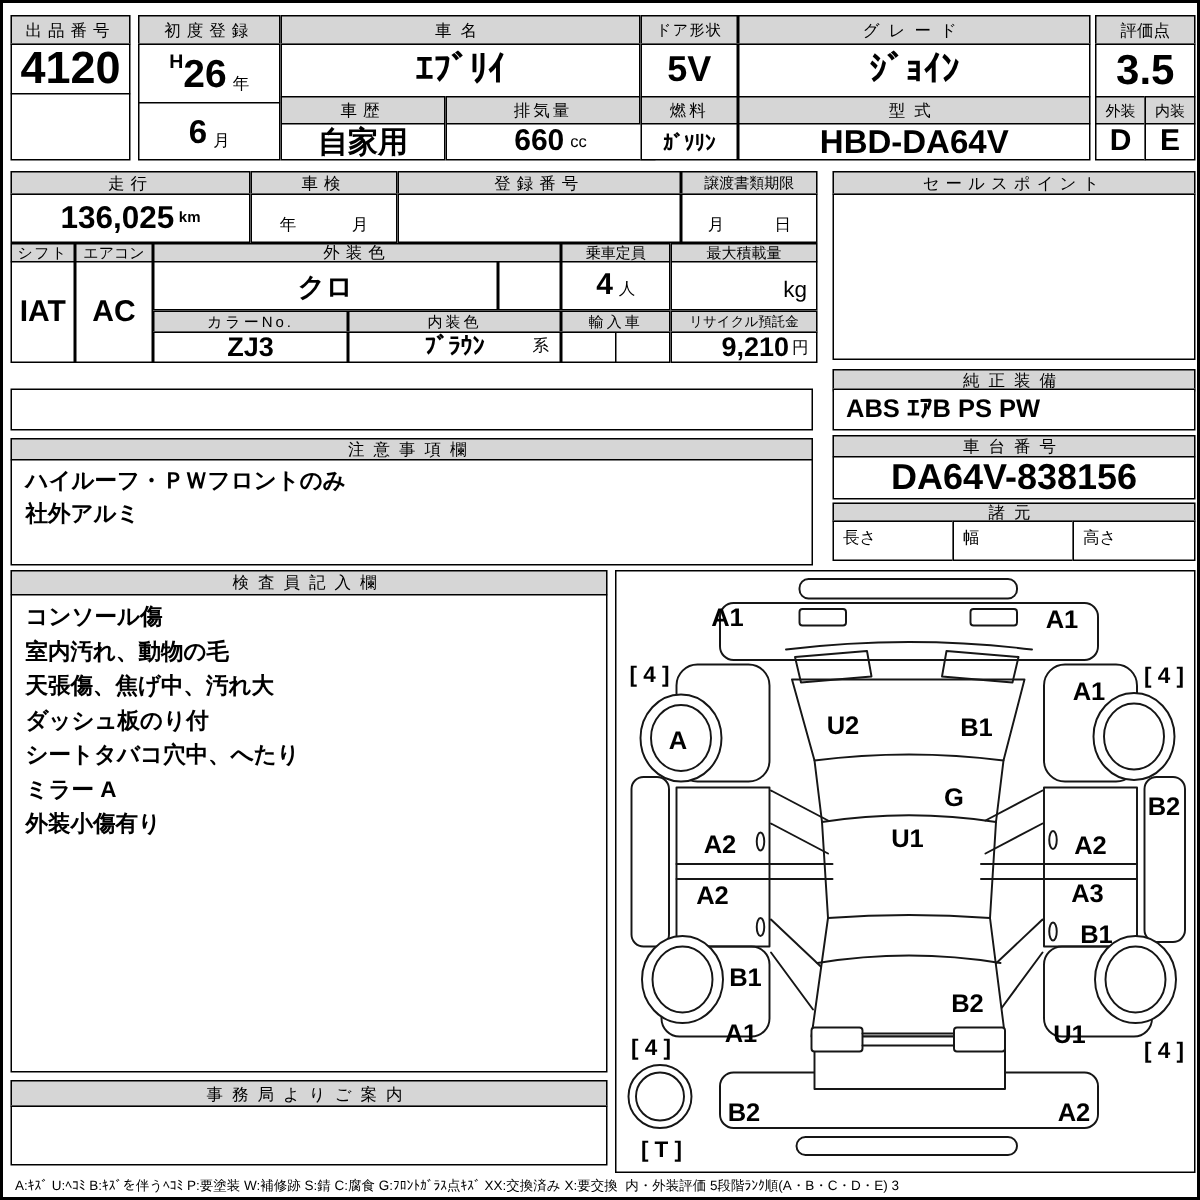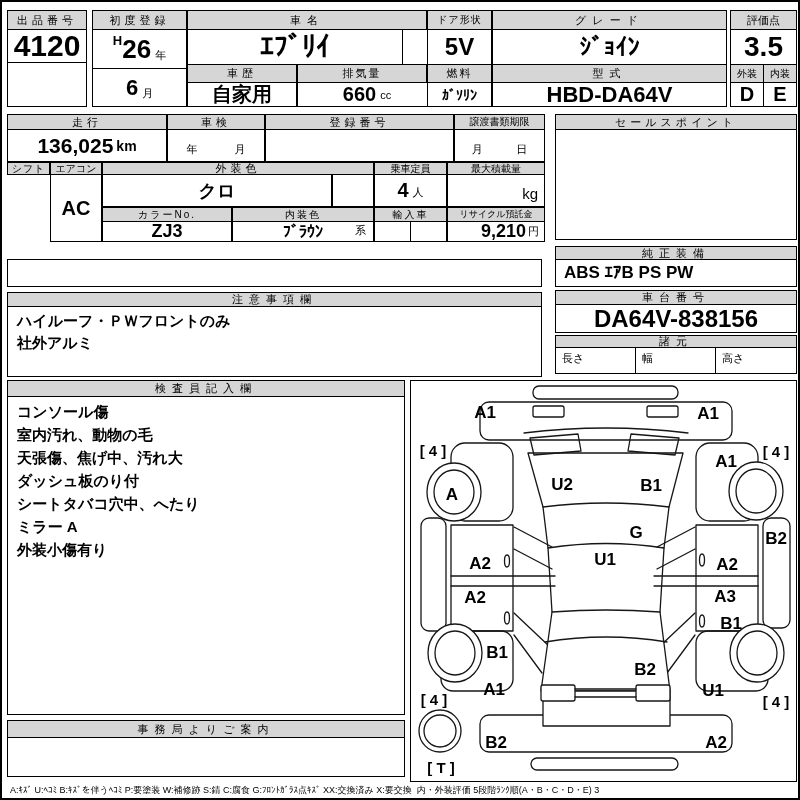--- a/index.html
+++ b/index.html
@@ -53,21 +53,21 @@
     <span class="era">H</span>
     <span class="yr">26</span>
     <span class="un">年</span>
   </div>
   <div class="c" style="left:90px;top:66px;width:95px;height:39px;font-size:22px">
     <span>6</span>
     <span class="un">月</span>
   </div>
 
   <div class="h ls6" style="left:185px;top:8px;width:240px;height:20px">車名</div>
-  <div class="c" style="left:185px;top:27px;width:216px;height:36px;font-size:28px">ｴﾌﾞﾘｲ</div>
+  <div class="c" style="left:185px;top:27px;width:240px;height:36px;font-size:24px">ｴﾌﾞﾘｲ</div>
 
   <div class="h ls1 fs10" style="left:425px;top:8px;width:65px;height:20px">ドア形状</div>
   <div class="c" style="left:425px;top:27px;width:65px;height:36px;font-size:24px">5V</div>
 
   <div class="h" style="left:185px;top:62px;width:110px;height:19px">車歴</div>
   <div class="c" style="left:185px;top:80px;width:110px;height:25px;font-size:20px">自家用</div>
 
   <div class="h ls2" style="left:295px;top:62px;width:130px;height:19px">排気量</div>
   <div class="c" style="left:295px;top:80px;width:140px;height:25px;font-size:20px">
     <span>660</span>
@@ -85,21 +85,21 @@
   <div class="h ls0" style="left:728px;top:8px;width:67px;height:20px">評価点</div>
   <div class="c" style="left:728px;top:27px;width:67px;height:36px;font-size:28px">3.5</div>
   <div class="h ls0 fs10" style="left:728px;top:62px;width:34px;height:19px">外装</div>
   <div class="h ls0 fs10" style="left:761px;top:62px;width:34px;height:19px">内装</div>
   <div class="c" style="left:728px;top:80px;width:34px;height:25px;font-size:20px">D</div>
   <div class="c" style="left:761px;top:80px;width:34px;height:25px;font-size:20px">E</div>
 
   <div class="h" style="left:5px;top:112px;width:160px;height:16px">走行</div>
   <div class="c" style="left:5px;top:127px;width:160px;height:33px;font-size:21px">
     <span>136,025</span>
-    <span style="font-size:14px;margin-left:3px">km</span>
+    <span style="font-size:10px;margin-left:3px">km</span>
   </div>
   <div class="h" style="left:165px;top:112px;width:98px;height:16px">車検</div>
   <div class="c" style="left:165px;top:127px;width:98px;height:33px;font-weight:normal;font-size:11px;justify-content:space-around;align-items:flex-end;padding-bottom:4px">
     <span>年</span>
     <span>月</span>
   </div>
   <div class="h" style="left:263px;top:112px;width:189px;height:16px">登録番号</div>
   <div class="c" style="left:263px;top:127px;width:189px;height:33px"></div>
   <div class="h ls0 fs10" style="left:452px;top:112px;width:91px;height:16px">譲渡書類期限</div>
   <div class="c" style="left:452px;top:127px;width:91px;height:33px;font-weight:normal;font-size:11px;justify-content:space-around;align-items:flex-end;padding-bottom:4px">
@@ -108,20 +108,21 @@
   </div>
   <div class="h" style="left:553px;top:112px;width:242px;height:16px">セールスポイント</div>
   <div class="b" style="left:553px;top:127px;width:242px;height:111px"></div>
 
   <div class="h ls1 fs10" style="left:5px;top:160px;width:43px;height:13px">シフト</div>
   <div class="h ls0 fs10" style="left:48px;top:160px;width:52px;height:13px">エアコン</div>
   <div class="h" style="left:100px;top:160px;width:272px;height:13px">外装色</div>
   <div class="h ls0 fs10" style="left:372px;top:160px;width:73px;height:13px">乗車定員</div>
   <div class="h ls0 fs10" style="left:445px;top:160px;width:98px;height:13px">最大積載量</div>
 
+  <div class="c" style="left:5px;top:172px;width:43px;height:68px;font-size:20px">IAT</div>
   <div class="c" style="left:48px;top:172px;width:52px;height:68px;font-size:20px">AC</div>
   <div class="c" style="left:100px;top:172px;width:230px;height:33px;font-size:18px">クロ</div>
   <div class="b" style="left:330px;top:172px;width:42px;height:33px"></div>
   <div class="c" style="left:372px;top:172px;width:73px;height:33px;font-size:20px">
     <span>4</span>
     <span class="un" style="margin-bottom:6px">人</span>
   </div>
   <div class="c" style="left:445px;top:172px;width:98px;height:33px;font-weight:normal;font-size:15px;justify-content:flex-end;align-items:flex-end;padding:0 6px 4px 0">
     <span>kg</span>
   </div>

